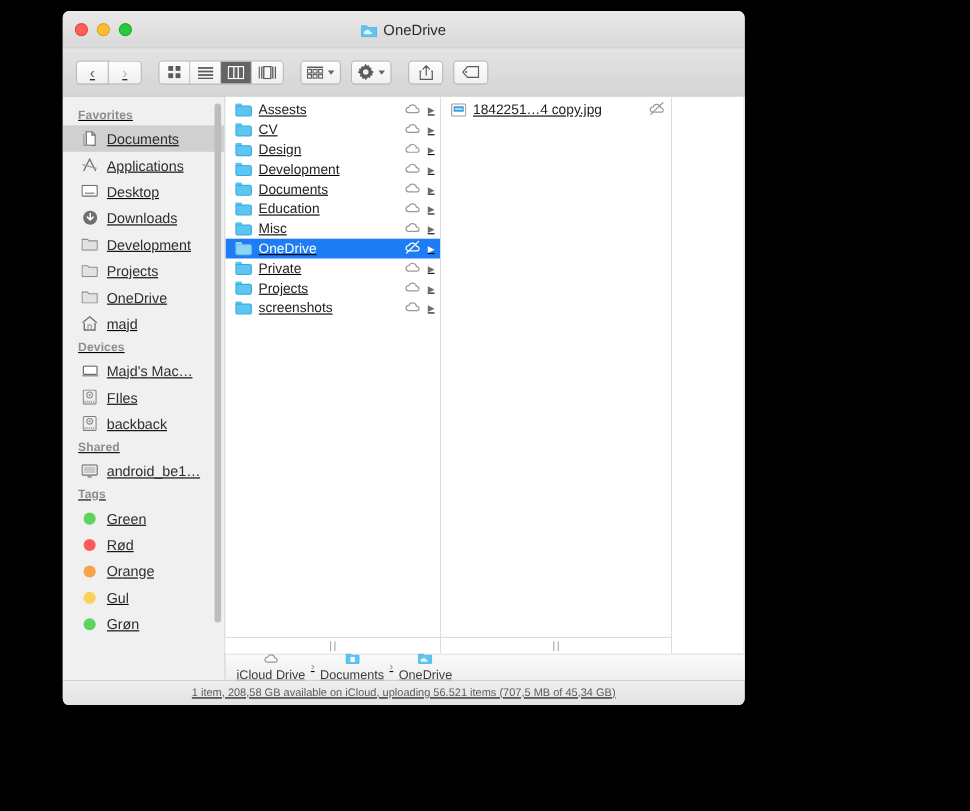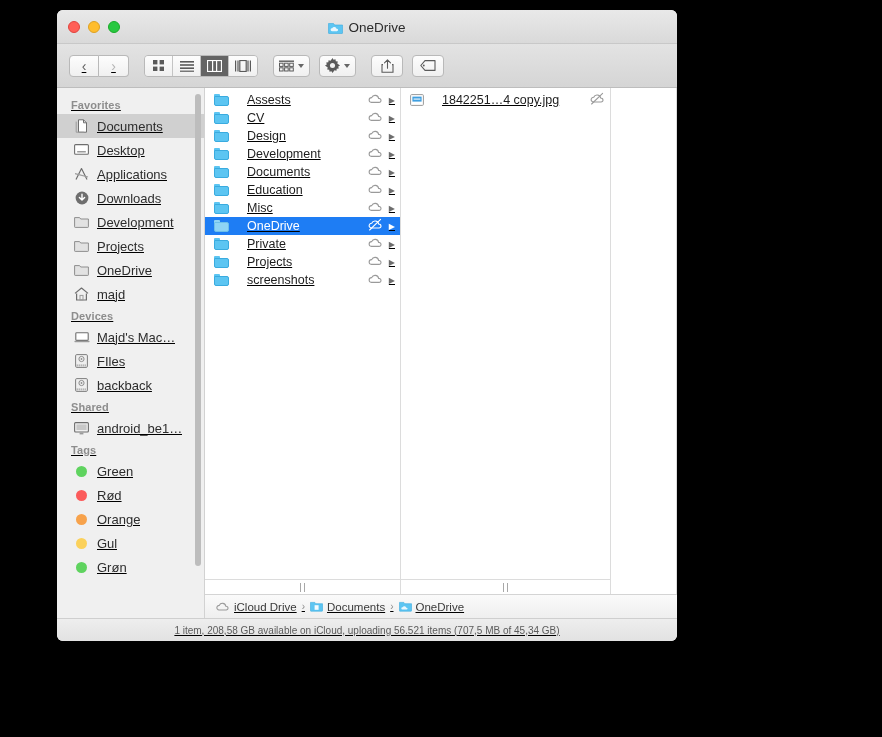--- a/index.html
+++ b/index.html
@@ -150,21 +150,21 @@
   .col-list { flex: 1; padding-top: 3px; overflow: hidden; }
 
   .row {
     height: 18px;
     display: flex; align-items: center;
     padding: 0 5px 0 9px;
     font-size: 12.5px; color: #1d1d1d;
     gap: 6px; cursor: default;
   }
   .row.selected { background: #1e7df4; color: #fff; }
-  .row-name { flex: 1; white-space: nowrap; overflow: hidden; text-overflow: ellipsis; margin-left: 12px; }
+  .row-name { flex: 1; white-space: nowrap; overflow: hidden; text-overflow: ellipsis; }
   .row-chev { font-size: 8px; color: #6d6d6d; flex: none; }
   .row.selected .row-chev { color: #fff; }
 
   .col-grip {
     height: 15px;
     border-top: 1px solid #dcdcdc;
     display: flex; align-items: center; justify-content: center;
     background: #fff; flex: none;
   }
   .grip-marks { display: flex; gap: 3px; }
@@ -187,21 +187,21 @@
   
   .pathbar {
     height: 24px;
     background: linear-gradient(to bottom, #fafafa, #efefef);
     border-top: 1px solid #d4d4d4;
     display: flex; align-items: center;
     padding-left: 10px; gap: 5px;
     font-size: 11.5px; color: #3a3a3a;
     flex: none;
   }
-  .crumb { display: flex; align-items: center; gap: 4px; cursor: default; }
+  .crumb { display: flex; align-items: center; gap: 4px; cursor: default; flex-direction: column; }
   .crumb-sep { color: #8a8a8a; font-size: 10px; }
 
   
   .statusbar {
     height: 23px;
     background: linear-gradient(to bottom, #eeeeee, #e2e2e2);
     border-top: 1px solid #cfcfcf;
     display: flex; align-items: center; justify-content: center;
     font-size: 10px; color: #5b5b5b;
     flex: none;
@@ -319,35 +319,35 @@
               <svg width="14" height="15" viewBox="0 0 14 15">
                 <path d="M3.5 0.8h5l3 3v9.4h-8z" fill="#fff" stroke="#6e6e6e" stroke-width="1"></path>
                 <path d="M8.5 0.8v3h3" fill="none" stroke="#6e6e6e" stroke-width="1"></path>
                 <path d="M1.2 2.6v10.6h7.6" fill="none" stroke="#9a9a9a" stroke-width="1"></path>
               </svg>
             </span>
             <span class="sb-label">Documents</span>
           </div>
           <div class="sb-item">
             <span class="sb-ico">
+              <svg width="15" height="14" viewBox="0 0 15 14">
+                <path d="M2 12.4L7.5 1.6 13 12.4" fill="none" stroke="#6e6e6e" stroke-width="1.2" stroke-linejoin="round"></path>
+                <path d="M1 6.6l13 3.4" stroke="#9a9a9a" stroke-width="1.1"></path>
+              </svg>
+            </span>
+            <span class="sb-label">Applications</span>
+          </div>
+          <div class="sb-item">
+            <span class="sb-ico">
               <svg width="15" height="12" viewBox="0 0 15 12">
                 <rect x="0.6" y="0.6" width="13.8" height="9.6" rx="1" fill="#fff" stroke="#6e6e6e" stroke-width="1.1"></rect>
                 <rect x="3.2" y="7" width="8.6" height="1.5" fill="#9a9a9a"></rect>
               </svg>
             </span>
             <span class="sb-label">Desktop</span>
-          </div>
-          <div class="sb-item">
-            <span class="sb-ico">
-              <svg width="15" height="14" viewBox="0 0 15 14">
-                <path d="M2 12.4L7.5 1.6 13 12.4" fill="none" stroke="#6e6e6e" stroke-width="1.2" stroke-linejoin="round"></path>
-                <path d="M1 6.6l13 3.4" stroke="#9a9a9a" stroke-width="1.1"></path>
-              </svg>
-            </span>
-            <span class="sb-label">Applications</span>
           </div>
           <div class="sb-item">
             <span class="sb-ico">
               <svg width="14" height="14" viewBox="0 0 14 14">
                 <circle cx="7" cy="7" r="6.4" fill="#6e6e6e"></circle>
                 <path d="M7 3.2v5.6M4.4 6.4L7 9l2.6-2.6" stroke="#fff" stroke-width="1.4" fill="none" stroke-linecap="round" stroke-linejoin="round"></path>
               </svg>
             </span>
             <span class="sb-label">Downloads</span>
           </div>

